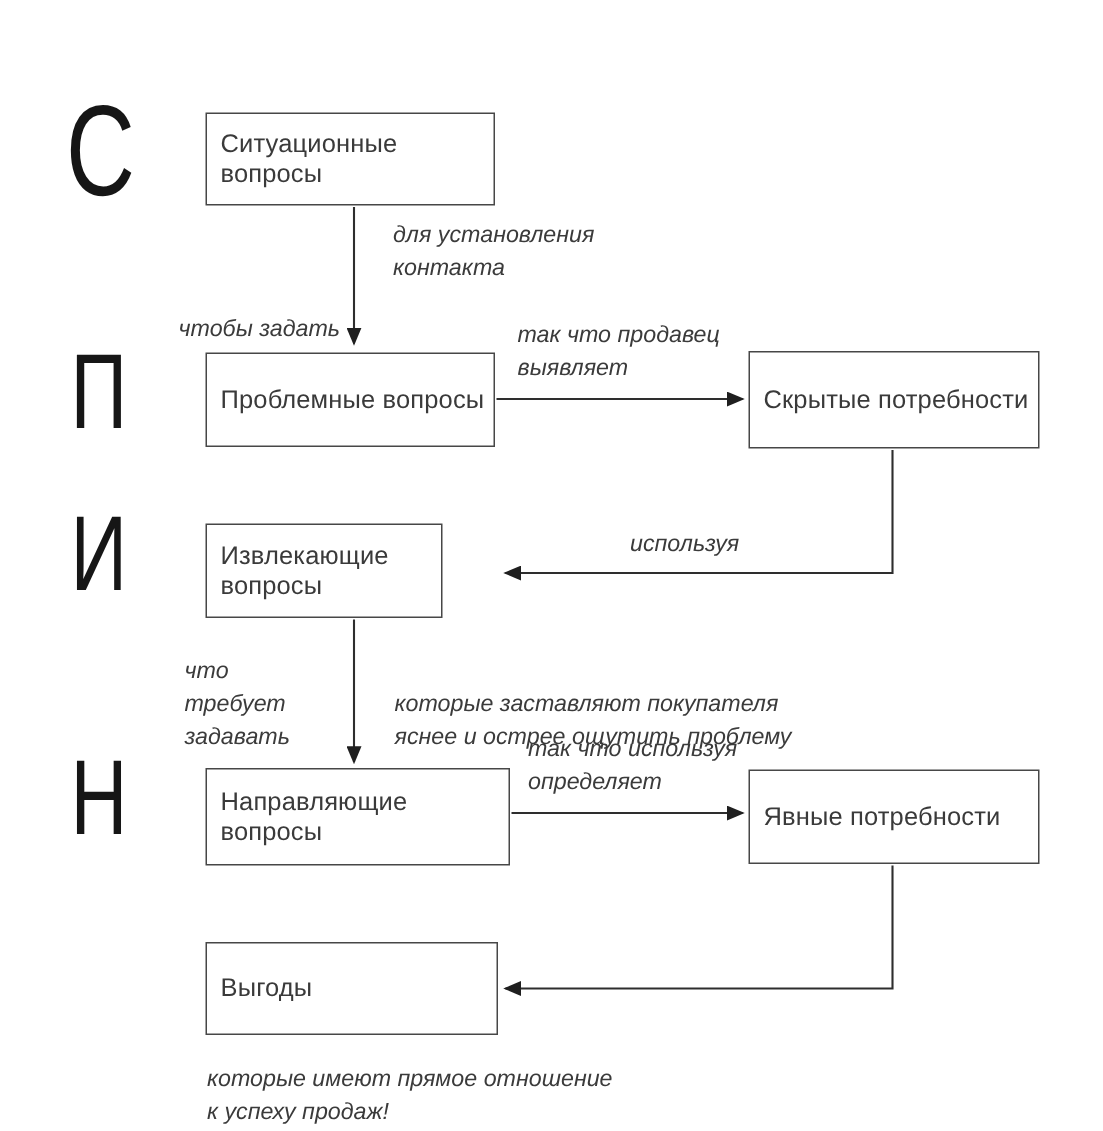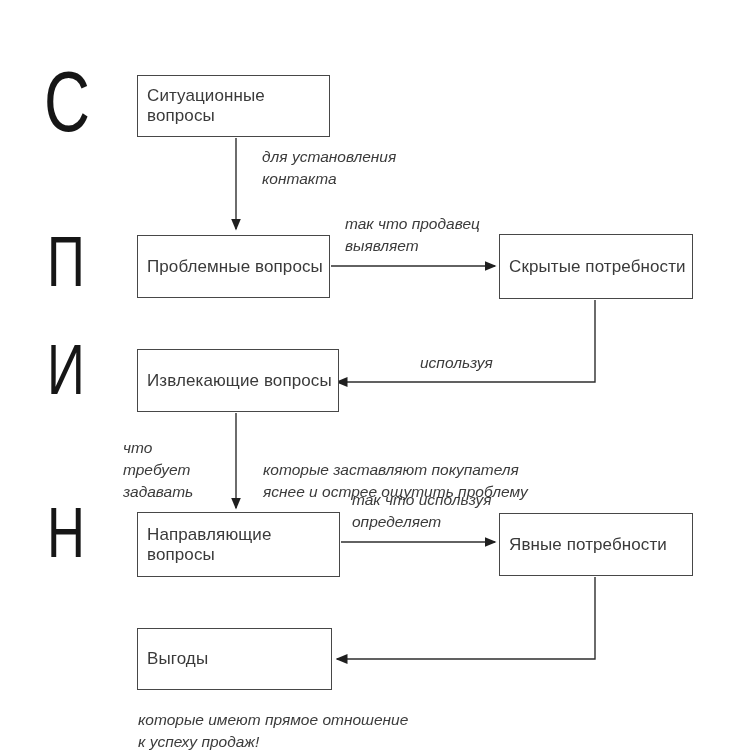--- a/index.html
+++ b/index.html
@@ -32,21 +32,21 @@
     align-items: center;
     padding-left: 9px;
     box-sizing: border-box;
     font-size: 17px;
     color: #3a3a3a;
     letter-spacing: 0.1px;
   }
   .box-situational { left: 137px; top: 75px;  width: 193px; height: 62px; }
   .box-problem     { left: 137px; top: 235px; width: 193px; height: 63px; }
   .box-hidden      { left: 499px; top: 234px; width: 194px; height: 65px; }
-  .box-implication { left: 137px; top: 349px; width: 202px; height: 63px; }
+  .box-implication { left: 137px; top: 349px; width: 158px; height: 63px; }
   .box-directing   { left: 137px; top: 512px; width: 203px; height: 65px; }
   .box-explicit    { left: 499px; top: 513px; width: 194px; height: 63px; }
   .box-benefits    { left: 137px; top: 628px; width: 195px; height: 62px; }
   .lbl {
     position: absolute;
     font-style: italic;
     font-size: 15.5px;
     line-height: 1.42;
     color: #3b3b3b;
     white-space: pre-line;
@@ -100,20 +100,21 @@
   <div class="node box-situational">Ситуационные вопросы</div>
   <div class="node box-problem">Проблемные вопросы</div>
   <div class="node box-hidden">Скрытые потребности</div>
   <div class="node box-implication">Извлекающие вопросы</div>
   <div class="node box-directing">Направляющие вопросы</div>
   <div class="node box-explicit">Явные потребности</div>
   <div class="node box-benefits">Выгоды</div>
 
   <div class="lbl lbl-for-contact">для установления
 контакта</div>
+  <div class="lbl lbl-to-ask">чтобы задать</div>
   <div class="lbl lbl-seller-reveals">так что продавец
 выявляет</div>
   <div class="lbl lbl-using">используя</div>
   <div class="lbl lbl-make-feel">которые заставляют покупателя
 яснее и острее ощутить проблему</div>
   <div class="lbl lbl-requires">что
 требует
 задавать</div>
   <div class="lbl lbl-buyer-defines">так что используя
 определяет</div>

